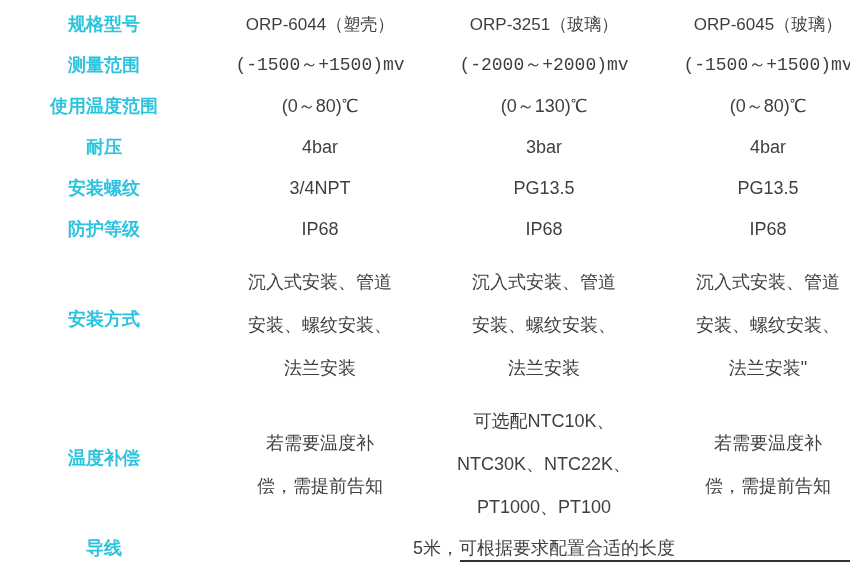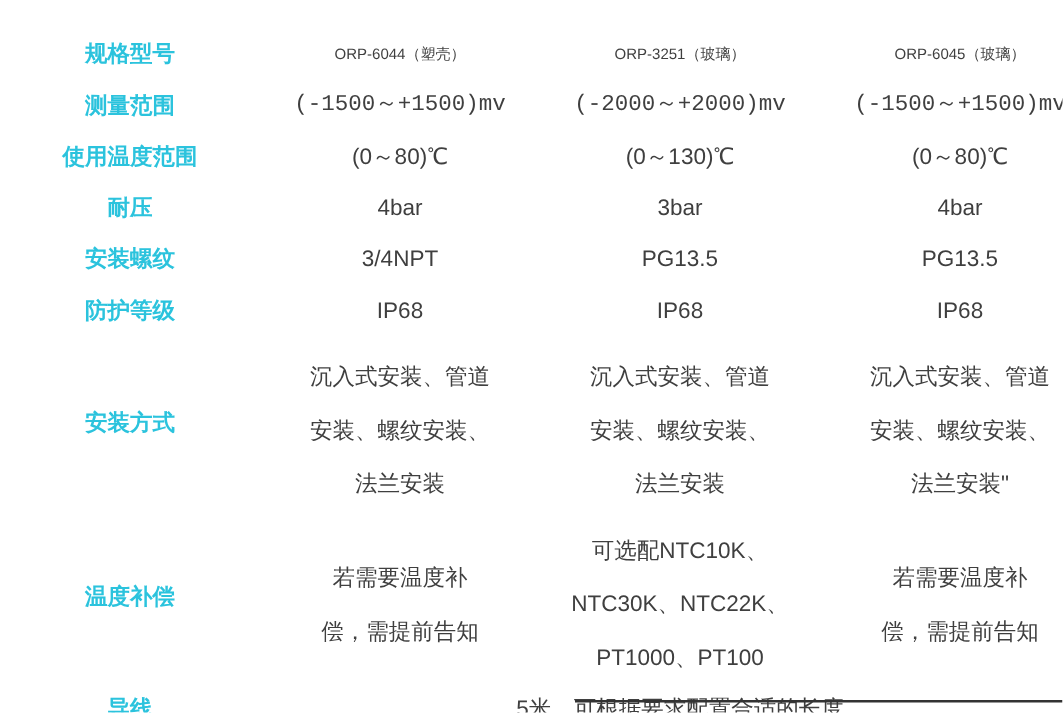--- a/index.html
+++ b/index.html
@@ -12,21 +12,21 @@
     background: #ffffff;
     font-family: "Liberation Sans", sans-serif;
     color: #3f3f3f;
     overflow: hidden;
   }
   .spec-sheet {
     width: 850px;
     height: 570px;
     position: relative;
     box-sizing: border-box;
-    padding-top: 23px;
+    padding-top: 4px;
   }
   table.spec-table {
     width: 850px;
     border-collapse: collapse;
     table-layout: fixed;
   }
   table.spec-table td {
     vertical-align: middle;
     padding: 5px 4px;
     font-size: 18px;
@@ -42,21 +42,21 @@
     white-space: nowrap;
   }
   td.value-cell {
     width: 216px;
     color: #3f3f3f;
     font-size: 17.5px;
   }
   td.value-cell.wide {
     color: #3f3f3f;
   }
-  .row-model td.value-cell { font-size: 12px; }
+  .row-model td.value-cell { font-size: 17px; }
   .nowrap { white-space: nowrap; font-family: Liberation Mono, monospace; }
   .multi {
     display: block;
     line-height: 31px;
     margin-top: 12px;
   }
   .bottom-rule {
     position: absolute;
     left: 460px;
     bottom: 8px;

